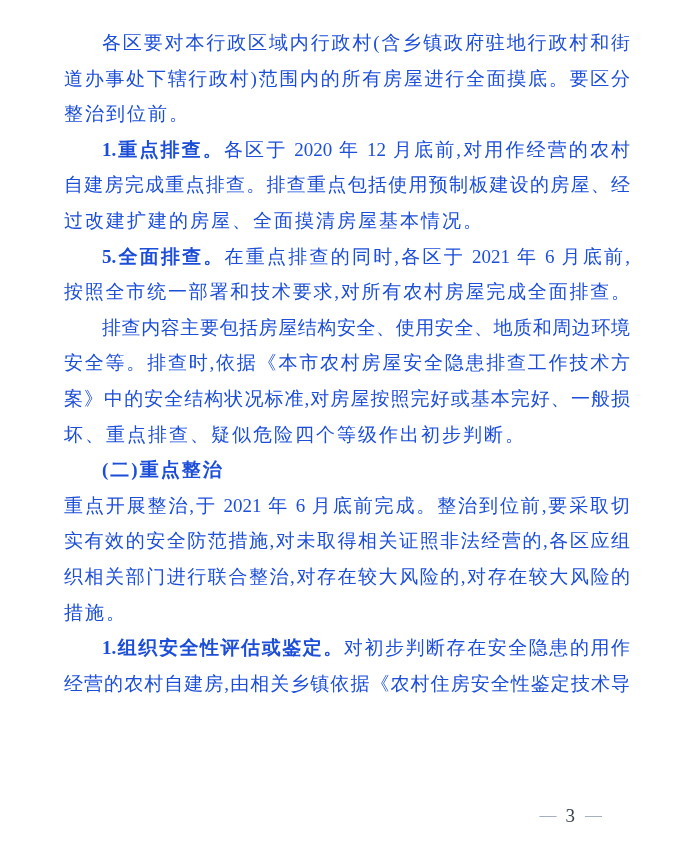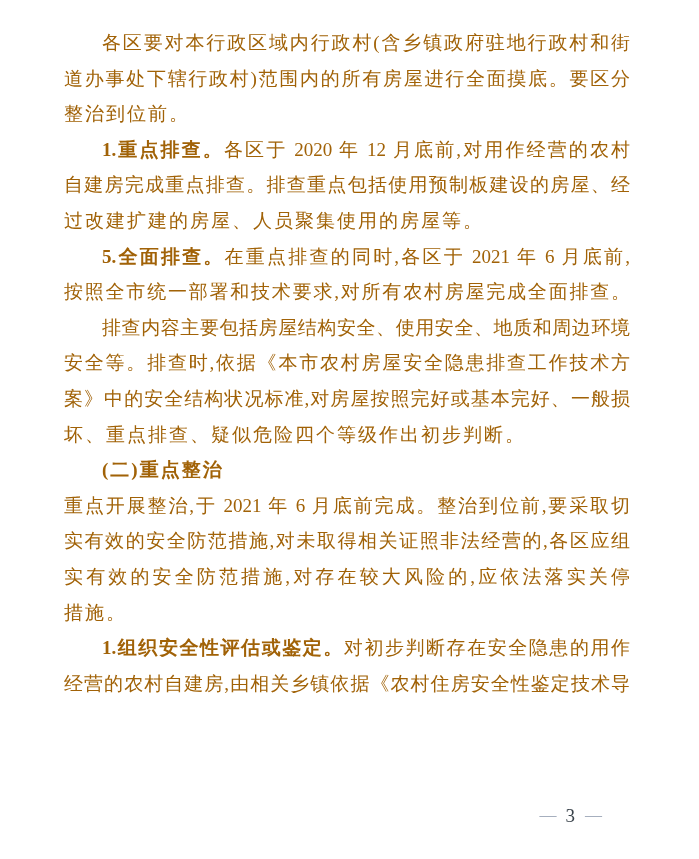--- a/index.html
+++ b/index.html
@@ -21,21 +21,21 @@
     left: 64px;
     top: 25px;
     width: 566px;
   }
   .line {
     height: 35.6px;
     line-height: 35.6px;
     font-size: 19px;
     letter-spacing: 2px;
     white-space: nowrap;
-    color: #a16207;
+    color: #1d4ed8;
   }
   .line.justify {
     letter-spacing: 0;
     white-space: normal;
     text-align: justify;
     text-align-last: justify;
   }
   .line.indent {
     padding-left: 38px;
   }
@@ -69,31 +69,31 @@
 <body>
 
 <div class="page">
 
   <div class="doc-body">
       <div class="line indent justify"><span class="seg">各区要对本行政区域内行政村(含乡镇政府驻地行政村和街</span></div>
       <div class="line justify"><span class="seg">道办事处下辖行政村)范围内的所有房屋进行全面摸底。要区分</span></div>
       <div class="line"><span class="seg">整治到位前。</span></div>
       <div class="line indent justify"><span class="seg bold">1.重点排查。</span><span class="seg">各区于 2020 年 12 月底前,对用作经营的农村</span></div>
       <div class="line justify"><span class="seg">自建房完成重点排查。排查重点包括使用预制板建设的房屋、经</span></div>
-      <div class="line"><span class="seg">过改建扩建的房屋、人员聚集使用的房屋等。</span></div>
+      <div class="line"><span class="seg">过改建扩建的房屋、全面摸清房屋基本情况。</span></div>
       <div class="line indent justify"><span class="seg bold">5.全面排查。</span><span class="seg">在重点排查的同时,各区于 2021 年 6 月底前,</span></div>
       <div class="line justify"><span class="seg">按照全市统一部署和技术要求,对所有农村房屋完成全面排查。</span></div>
       <div class="line indent justify"><span class="seg">排查内容主要包括房屋结构安全、使用安全、地质和周边环境</span></div>
       <div class="line justify"><span class="seg">安全等。排查时,依据《本市农村房屋安全隐患排查工作技术方</span></div>
       <div class="line justify"><span class="seg">案》中的安全结构状况标准,对房屋按照完好或基本完好、一般损</span></div>
       <div class="line"><span class="seg">坏、重点排查、疑似危险四个等级作出初步判断。</span></div>
       <div class="line indent"><span class="seg bold">(二)重点整治</span></div>
       <div class="line justify"><span class="seg">重点开展整治,于 2021 年 6 月底前完成。整治到位前,要采取切</span></div>
       <div class="line justify"><span class="seg">实有效的安全防范措施,对未取得相关证照非法经营的,各区应组</span></div>
-      <div class="line justify"><span class="seg">实有效的安全防范措施,对存在较大风险的,应依法落实关停</span></div>
+      <div class="line justify"><span class="seg">织相关部门进行联合整治,对存在较大风险的,对存在较大风险的</span></div>
       <div class="line"><span class="seg">措施。</span></div>
       <div class="line indent justify"><span class="seg bold">1.组织安全性评估或鉴定。</span><span class="seg">对初步判断存在安全隐患的用作</span></div>
       <div class="line justify"><span class="seg">经营的农村自建房,由相关乡镇依据《农村住房安全性鉴定技术导</span></div>
     </div>
 
   <div class="page-footer">
     <span class="dash">—</span>
     <span class="num">3</span>
     <span class="dash">—</span>
   </div>

